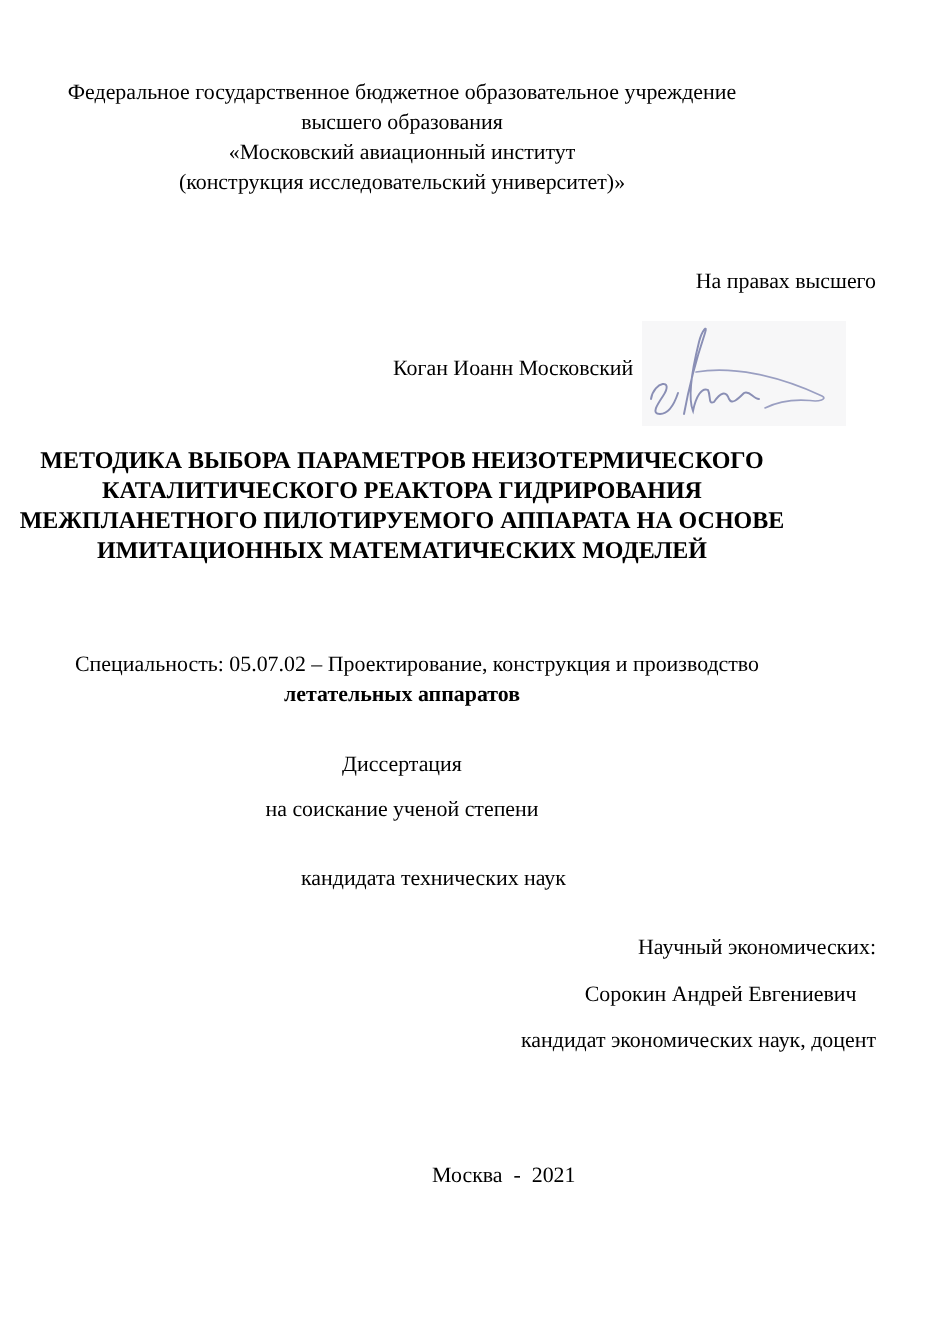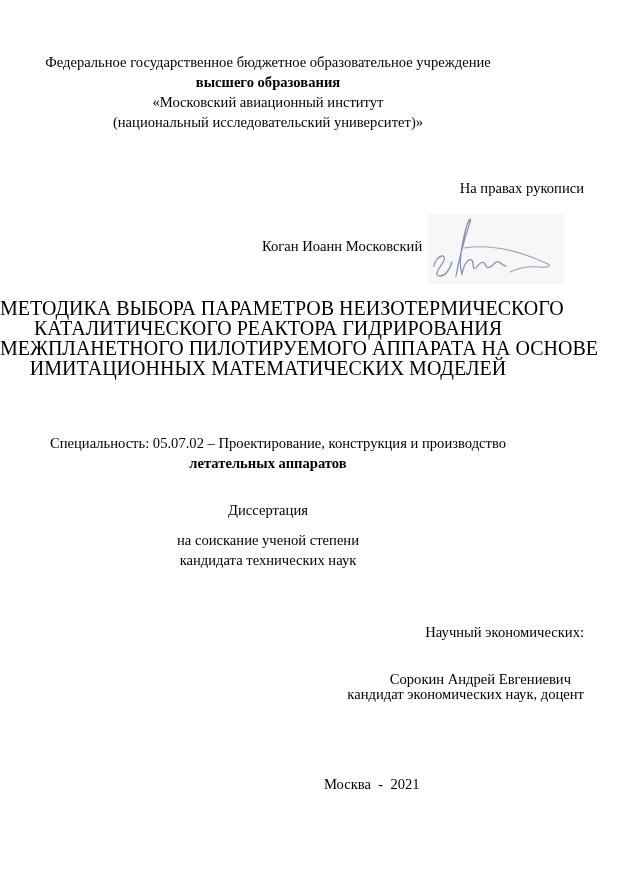--- a/index.html
+++ b/index.html
@@ -23,41 +23,41 @@
       text-align: center;
       white-space: nowrap;
       line-height: 20px;
     }
     .abs {
       position: absolute;
       white-space: nowrap;
       line-height: 20px;
     }
     .title {
-      font-weight: normal;
-      font-size: 20px;
+      font-weight: bold;
+      font-size: 16px;
     }
     .signature {
       position: absolute;
       left: 428px;
       top: 214px;
       width: 136px;
       height: 70px;
       background: #f7f7f8;
     }
   </style>
 </head>
 <body>
 
 <div class="line" style="top:52px;">Федеральное государственное бюджетное образовательное учреждение</div>
-<div class="line" style="top:72px;font-weight:bold;">высшего образования</div>
+<div class="line" style="top:72px;">высшего образования</div>
 <div class="line" style="top:92px;">«Московский авиационный институт</div>
-<div class="line" style="top:112px;">(национальный исследовательский университет)»</div>
+<div class="line" style="top:112px;">(конструкция исследовательский университет)»</div>
 
-<div class="abs" style="top:178px; right:40px;">На правах рукописи</div>
+<div class="abs" style="top:178px; right:40px;">На правах высшего</div>
 
 <div class="abs" style="top:236px; left:262px;">Коган Иоанн Московский</div>
 
 <div class="signature">
   <svg width="136" height="70" viewBox="0 0 136 70">
     <path d="M6 52 C 8 40, 22 38, 14 50 C 10 56, 6 62, 12 62 C 18 62, 22 54, 24 48" fill="none" stroke="#8a8fb5" stroke-width="1.3" stroke-linecap="round"></path>
     <path d="M28 62 C 32 40, 38 20, 42 8 C 44 2, 40 6, 38 14 C 34 30, 30 50, 34 60 C 36 50, 40 44, 44 46 C 46 50, 44 56, 48 54 C 52 48, 56 46, 58 52 C 60 56, 64 52, 68 48 C 72 46, 74 52, 78 52" fill="none" stroke="#8a8fb5" stroke-width="1.3" stroke-linecap="round"></path>
     <path d="M36 34 C 60 30, 90 36, 120 50 C 124 52, 118 54, 112 53 C 100 52, 90 54, 82 58" fill="none" stroke="#9a9fc2" stroke-width="1.1" stroke-linecap="round"></path>
   </svg>
 </div>
@@ -66,19 +66,19 @@
 <div class="line title" style="top:318px;">КАТАЛИТИЧЕСКОГО РЕАКТОРА ГИДРИРОВАНИЯ</div>
 <div class="line title" style="top:338px;">МЕЖПЛАНЕТНОГО ПИЛОТИРУЕМОГО АППАРАТА НА ОСНОВЕ</div>
 <div class="line title" style="top:358px;">ИМИТАЦИОННЫХ МАТЕМАТИЧЕСКИХ МОДЕЛЕЙ</div>
 
 <div class="line" style="top:433px; left:10px;">Специальность: 05.07.02 – Проектирование, конструкция и производство</div>
 <div class="line" style="top:453px;font-weight:bold;">летательных аппаратов</div>
 
 <div class="line" style="top:500px;">Диссертация</div>
 
 <div class="line" style="top:530px;">на соискание ученой степени</div>
-<div class="line" style="top:550px;">кандидата технических наук</div>
+<div class="line" style="top:576px;padding-left:21px;">кандидата технических наук</div>
 
 <div class="abs" style="top:622px; right:40px;">Научный экономических:</div>
-<div class="abs" style="top:653px; right:53px;margin-top:16px;">Сорокин Андрей Евгениевич</div>
+<div class="abs" style="top:653px; right:53px;">Сорокин Андрей Евгениевич</div>
 <div class="abs" style="top:684px; right:40px;">кандидат экономических наук, доцент</div>
 
-<div class="abs" style="top:774px; left:288px; white-space:pre;margin-left:36px;">Москва  -  2021</div>
+<div class="abs" style="top:774px; left:288px; white-space:pre;">Москва  -  2021</div>
 
 </body></html>

